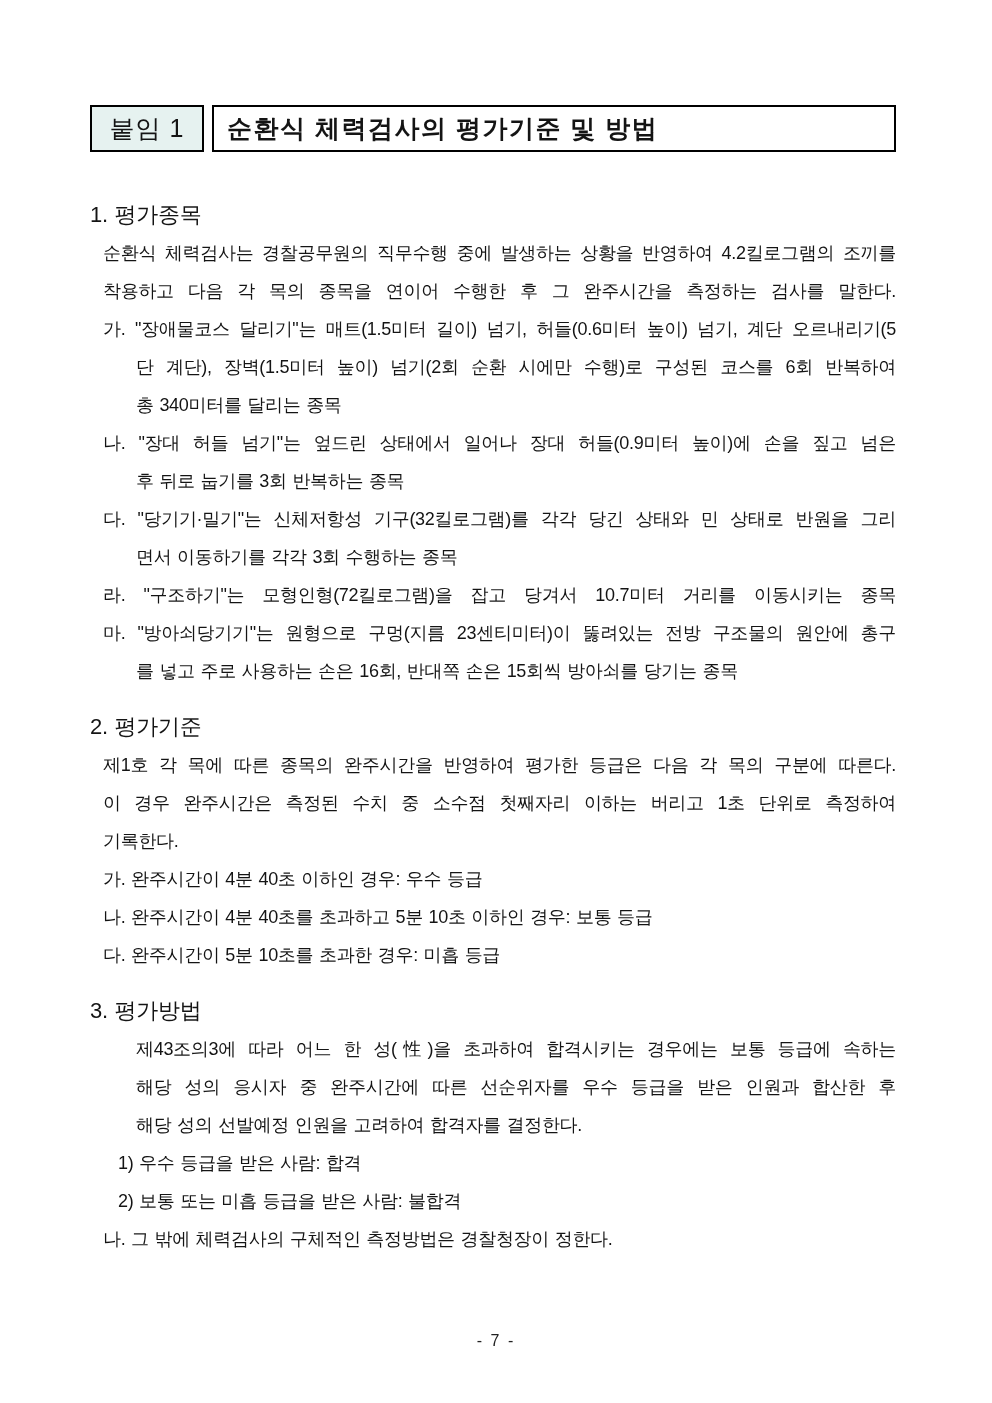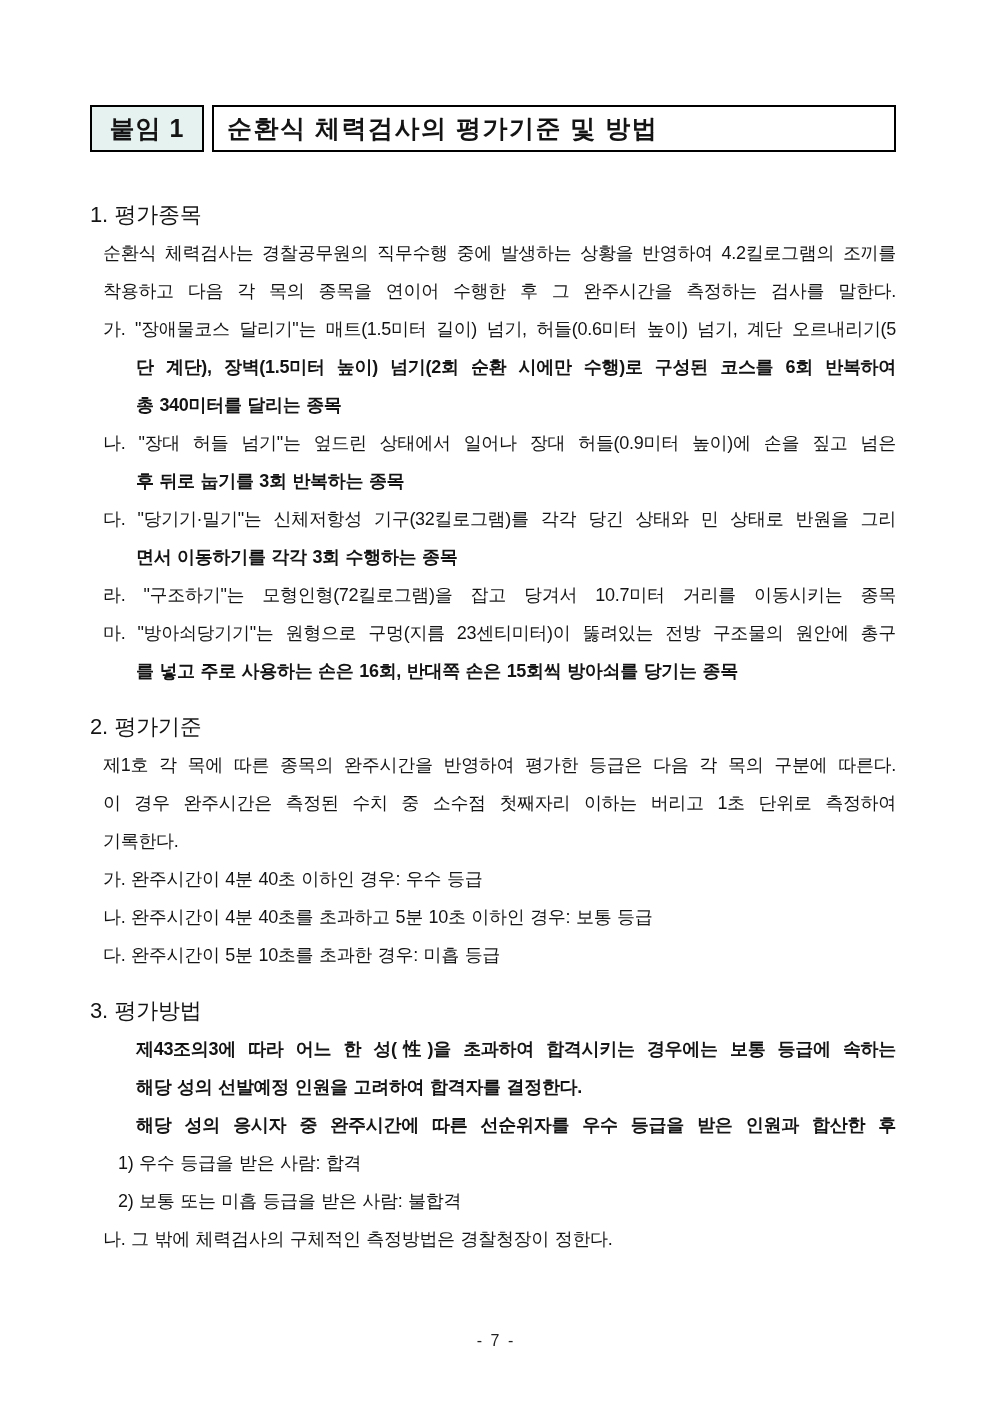--- a/index.html
+++ b/index.html
@@ -31,21 +31,21 @@
     margin-bottom: 44px;
   }
   .attach-badge {
     width: 114px;
     border: 2.5px solid var(--border_color, #000);
     background: var(--badge_bg, #e6f2f0);
     display: flex;
     align-items: center;
     justify-content: center;
     font-size: 25px;
-    font-weight: bold;
+    font-weight: normal;
     letter-spacing: 1px;
     flex: 0 0 auto;
   }
   .title-box {
     flex: 1 1 auto;
     margin-left: 8px;
     border: 2.5px solid var(--border_color, #000);
     display: flex;
     align-items: center;
     padding-left: 13px;
@@ -57,21 +57,21 @@
   .doc-body { width: 806px; }
   .line {
     font-size: 18px;
     line-height: 38px;
     letter-spacing: -0.3px;
     word-spacing: 1px;
     white-space: normal;
   }
   .indent-0 { padding-left: 0; }
   .indent-1 { padding-left: 13px; }
-  .indent-2 { padding-left: 46px; font-weight: bold; }
+  .indent-2 { padding-left: 46px; }
   .indent-3 { padding-left: 28px; }
   .justify {
     text-align: justify;
     text-align-last: justify;
   }
   .gap { margin-top: 18px; }
   .section-heading { font-size: 22px; }
   
   .page-footer {
     position: absolute;
@@ -111,22 +111,22 @@
       <div class="line indent-2">를 넣고 주로 사용하는 손은 16회, 반대쪽 손은 15회씩 방아쇠를 당기는 종목</div>
       <div class="line indent-0 gap section-heading">2. 평가기준</div>
       <div class="line indent-1 justify">제1호 각 목에 따른 종목의 완주시간을 반영하여 평가한 등급은 다음 각 목의 구분에 따른다.</div>
       <div class="line indent-1 justify">이 경우 완주시간은 측정된 수치 중 소수점 첫째자리 이하는 버리고 1초 단위로 측정하여</div>
       <div class="line indent-1">기록한다.</div>
       <div class="line indent-1">가. 완주시간이 4분 40초 이하인 경우: 우수 등급</div>
       <div class="line indent-1">나. 완주시간이 4분 40초를 초과하고 5분 10초 이하인 경우: 보통 등급</div>
       <div class="line indent-1">다. 완주시간이 5분 10초를 초과한 경우: 미흡 등급</div>
       <div class="line indent-0 gap section-heading">3. 평가방법</div>
       <div class="line indent-2 justify">제43조의3에 따라 어느 한 성(性)을 초과하여 합격시키는 경우에는 보통 등급에 속하는</div>
+      <div class="line indent-2 justify">해당 성의 응시자 중 완주시간에 따른 선순위자를 우수 등급을 받은 인원과 합산한 후</div>
       <div class="line indent-2">해당 성의 선발예정 인원을 고려하여 합격자를 결정한다.</div>
-      <div class="line indent-2 justify">해당 성의 응시자 중 완주시간에 따른 선순위자를 우수 등급을 받은 인원과 합산한 후</div>
       <div class="line indent-3">1) 우수 등급을 받은 사람: 합격</div>
       <div class="line indent-3">2) 보통 또는 미흡 등급을 받은 사람: 불합격</div>
       <div class="line indent-1">나. 그 밖에 체력검사의 구체적인 측정방법은 경찰청장이 정한다.</div>
     </div>
 
 </div>
 
 <div class="page-footer">- 7 -</div>
 
 </body></html>

